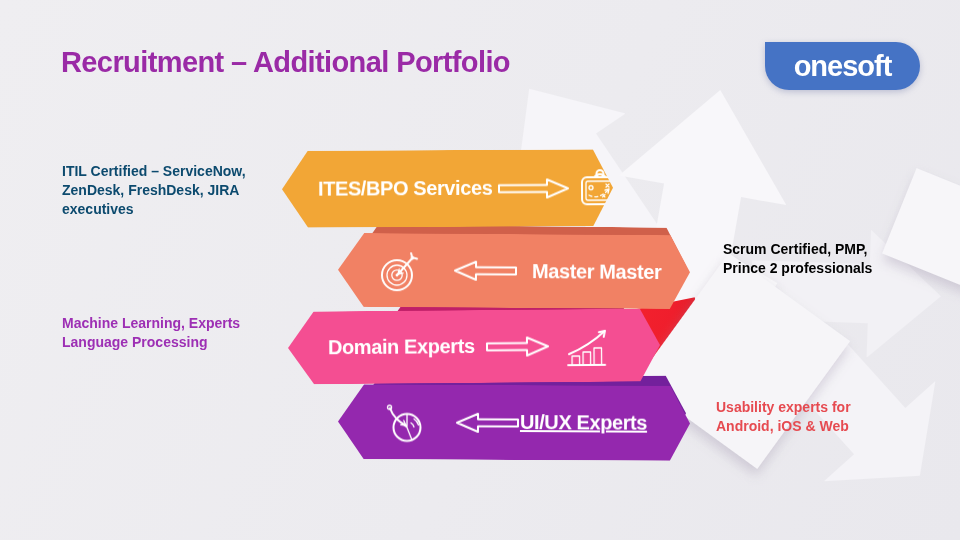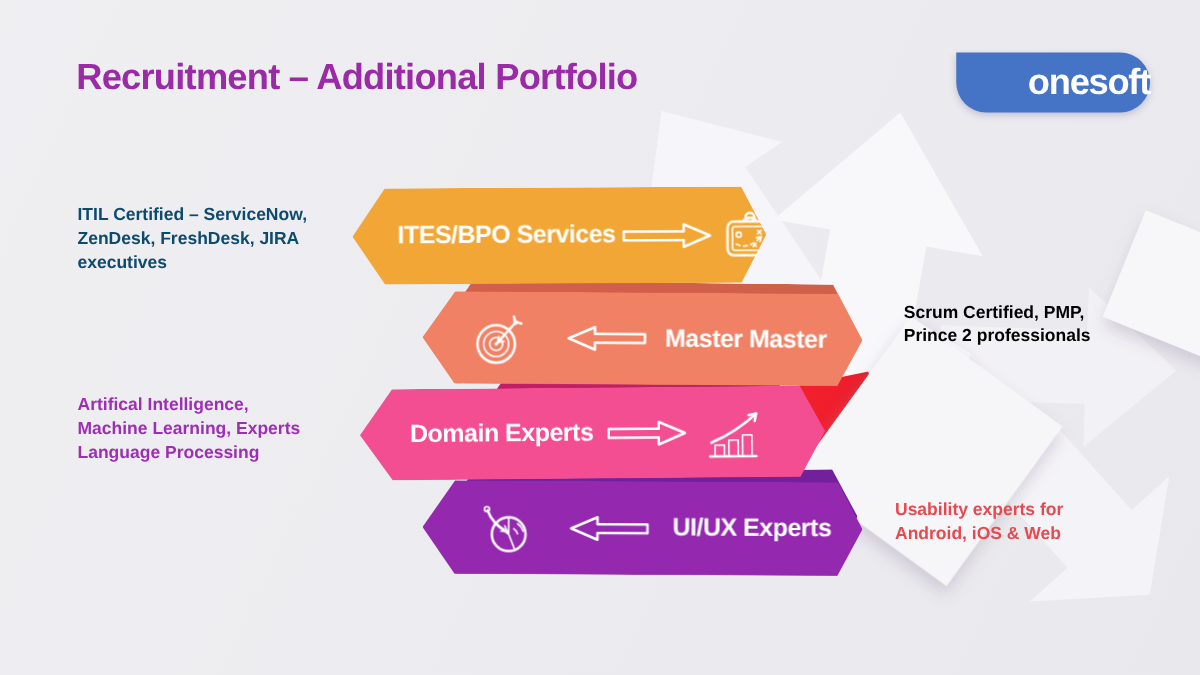--- a/index.html
+++ b/index.html
@@ -55,30 +55,30 @@
   #banner1 .l-arrow{margin-left:5px;}
   #banner1 .b-icon{margin-left:6px;}
   #banner2 .b-icon{margin-left:40px;}
   #banner2 .l-arrow{margin-left:26px;}
   #banner2 .banner-label{margin-left:14px;}
   #banner3 .banner-label{margin-left:40px;}
   #banner3 .l-arrow{margin-left:10px;}
   #banner3 .b-icon{margin-left:12px;}
   #banner4 .b-icon{margin-left:44px;}
   #banner4 .l-arrow{margin-left:24px;}
-  #banner4 .banner-label{margin-left:18px;}
+  #banner4 .banner-label{margin-left:0;text-decoration:underline;}
   
   #pageTitle{
     position:absolute;left:61px;top:46px;z-index:50;margin:0;
     font-size:29px;font-weight:700;letter-spacing:-0.6px;color:#9A2AA6;
   }
   #logo{
     position:absolute;left:765px;top:42px;width:155px;height:48px;z-index:50;
     background:#4573C5;border-radius:0 26px 26px 26px;
-    display:flex;align-items:center;justify-content:flex-end;
+    display:flex;align-items:center;justify-content:center;
     box-shadow:0 2px 6px rgba(100,110,160,.35);
   }
   #logo span{color:#fff;font-size:29px;font-weight:700;letter-spacing:-1px;}
   
   .note{position:absolute;z-index:50;font-weight:700;font-size:14px;line-height:19px;}
   #noteItil{left:62px;top:162px;color:#0c4a6e;}
   #noteScrum{left:723px;top:240px;color:#000000;}
   #noteAi{left:62px;top:314px;color:#9D2FB4;}
   #noteUsability{left:716px;top:398px;color:#E64A50;}
 </style>
@@ -187,20 +187,19 @@
 <div class="note" id="noteItil">
   <div>ITIL Certified – ServiceNow,</div>
   <div>ZenDesk, FreshDesk, JIRA</div>
   <div>executives</div>
 </div>
 <div class="note" id="noteScrum">
   <div>Scrum Certified, PMP,</div>
   <div>Prince 2 professionals</div>
 </div>
 <div class="note" id="noteAi">
-  <div>Artifical Intelligence,</div>
   <div>Machine Learning, Experts</div>
   <div>Language Processing</div>
 </div>
 <div class="note" id="noteUsability">
   <div>Usability experts for</div>
   <div>Android, iOS &amp; Web</div>
 </div>
 
 </body></html>

